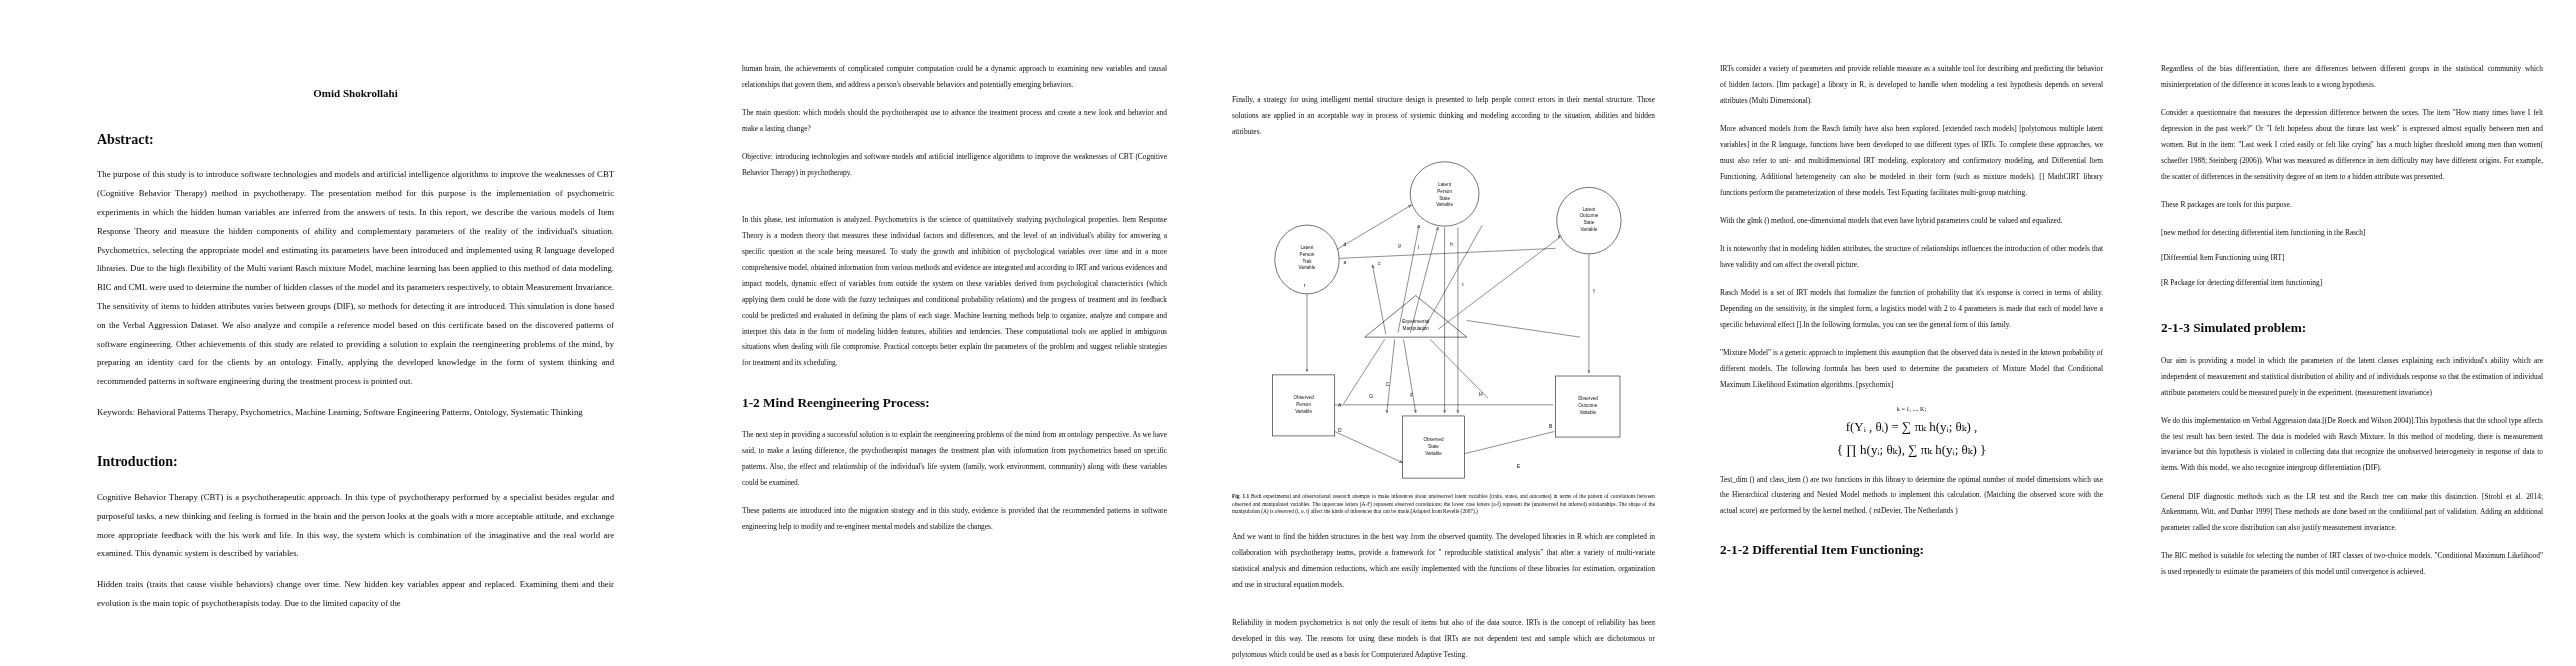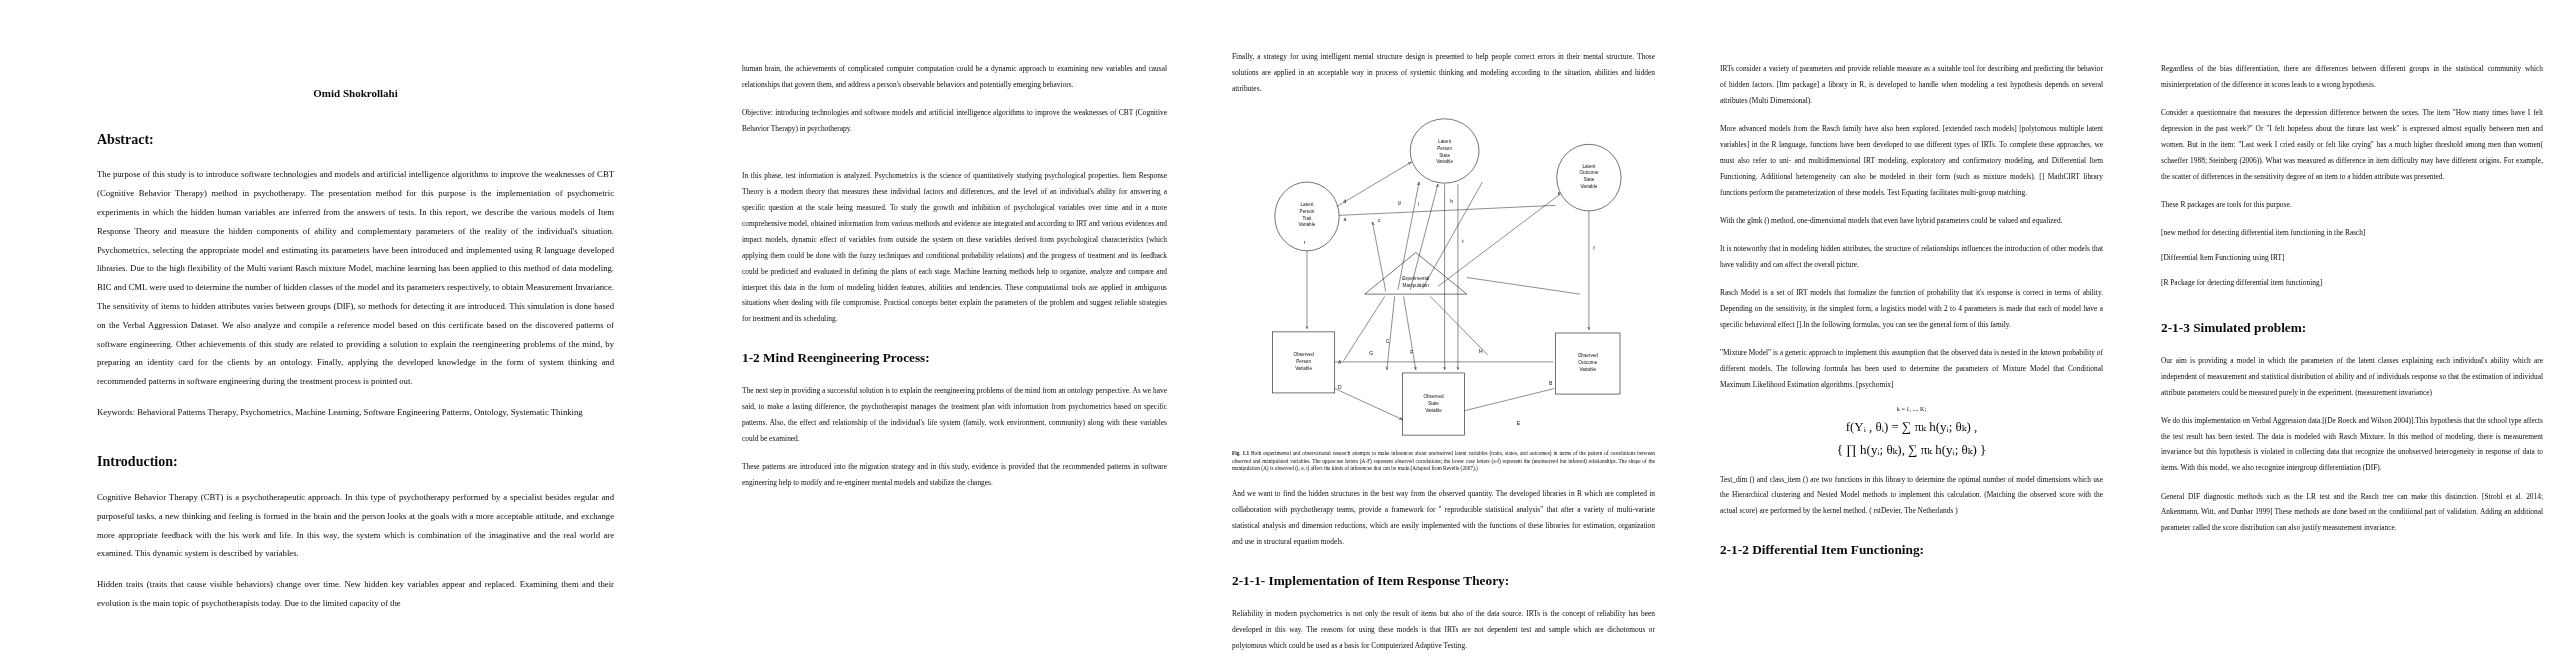--- a/index.html
+++ b/index.html
@@ -18,21 +18,21 @@
   }
   .col{
     position:relative;
     box-sizing:border-box;
     height:667px;
     overflow:hidden;
   }
   
   .c1{width:711px;padding:61px 97px 0 97px;}
   .c2{width:489px;padding:61px 33px 0 31px;}
-  .c3{width:489px;padding:49px 34px 0 32px;}
+  .c3{width:489px;padding:92px 34px 0 32px;}
   .c4{width:445px;padding:61px 31px 0 31px;}
   .c5{width:442px;padding:61px 33px 16px 27px;}
 
   h1.title{
     font-size:14.5px;
     font-weight:bold;
     text-align:center;
     line-height:2.15;
     margin:22px 0 0 0;
     letter-spacing:-0.1px;
@@ -110,20 +110,21 @@
     <p>The purpose of this study is to introduce software technologies and models and artificial intelligence algorithms to improve the weaknesses of CBT (Cognitive Behavior Therapy) method in psychotherapy. The presentation method for this purpose is the implementation of psychometric experiments in which the hidden human variables are inferred from the answers of tests. In this report, we describe the various models of Item Response Theory and measure the hidden components of ability and complementary parameters of the reality of the individual's situation. Psychometrics, selecting the appropriate model and estimating its parameters have been introduced and implemented using R language developed libraries. Due to the high flexibility of the Multi variant Rasch mixture Model, machine learning has been applied to this method of data modeling. BIC and CML were used to determine the number of hidden classes of the model and its parameters respectively, to obtain Measurement Invariance. The sensitivity of items to hidden attributes varies between groups (DIF), so methods for detecting it are introduced. This simulation is done based on the Verbal Aggression Dataset. We also analyze and compile a reference model based on this certificate based on the discovered patterns of software engineering. Other achievements of this study are related to providing a solution to explain the reengineering problems of the mind, by preparing an identity card for the clients by an ontology. Finally, applying the developed knowledge in the form of system thinking and recommended patterns in software engineering during the treatment process is pointed out.</p>
     <p>Keywords: Behavioral Patterns Therapy, Psychometrics, Machine Learning, Software Engineering Patterns, Ontology, Systematic Thinking</p>
     <div class="gap-md"></div>
     <h2 class="sec">Introduction:</h2>
     <p>Cognitive Behavior Therapy (CBT) is a psychotherapeutic approach. In this type of psychotherapy performed by a specialist besides regular and purposeful tasks, a new thinking and feeling is formed in the brain and the person looks at the goals with a more acceptable attitude, and exchange more appropriate feedback with the his work and life. In this way, the system which is combination of the imaginative and the real world are examined. This dynamic system is described by variables.</p>
     <p>Hidden traits (traits that cause visible behaviors) change over time. New hidden key variables appear and replaced. Examining them and their evolution is the main topic of psychotherapists today. Due to the limited capacity of the</p>
   </div>
 
   <div class="col c2">
     <p>human brain, the achievements of complicated computer computation could be a dynamic approach to examining new variables and causal relationships that govern them, and address a person's observable behaviors and potentially emerging behaviors.</p>
+    <p>The main question: which models should the psychotherapist use to advance the treatment process and create a new look and behavior and make a lasting change?</p>
     <p>Objective: introducing technologies and software models and artificial intelligence algorithms to improve the weaknesses of CBT (Cognitive Behavior Therapy) in psychotherapy.</p>
     <div class="gap-md"></div>
     <p>In this phase, test information is analyzed. Psychometrics is the science of quantitatively studying psychological properties. Item Response Theory is a modern theory that measures these individual factors and differences, and the level of an individual's ability for answering a specific question at the scale being measured. To study the growth and inhibition of psychological variables over time and in a more comprehensive model, obtained information from various methods and evidence are integrated and according to IRT and various evidences and impact models, dynamic effect of variables from outside the system on these variables derived from psychological characteristics (which applying them could be done with the fuzzy techniques and conditional probability relations) and the progress of treatment and its feedback could be predicted and evaluated in defining the plans of each stage. Machine learning methods help to organize, analyze and compare and interpret this data in the form of modeling hidden features, abilities and tendencies. These computational tools are applied in ambiguous situations when dealing with file compromise. Practical concepts better explain the parameters of the problem and suggest reliable strategies for treatment and its scheduling.</p>
     <div class="gap-sm"></div>
     <h2 class="sec">1-2 Mind Reengineering Process:</h2>
     <p>The next step in providing a successful solution is to explain the reengineering problems of the mind from an ontology perspective. As we have said, to make a lasting difference, the psychotherapist manages the treatment plan with information from psychometrics based on specific patterns. Also, the effect and relationship of the individual's life system (family, work environment, community) along with these variables could be examined.</p>
     <p>These patterns are introduced into the migration strategy and in this study, evidence is provided that the recommended patterns in software engineering help to modify and re-engineer mental models and stabilize the changes.</p>
   </div>
 
   <div class="col c3">
@@ -214,21 +215,20 @@
         <text class="edgelbl" x="482" y="566">E</text>
       </svg>
       <div class="figcap">
         <b>Fig. 1.1</b>
         <span>Both experimental and observational research attempts to make inferences about unobserved latent variables (traits, states, and outcomes) in terms of the pattern of correlations between observed and manipulated variables. The uppercase letters (A-F) represent observed correlations; the lower case letters (a-f) represent the (unobserved but inferred) relationships. The shape of the manipulation (A) is observed (i, e, t) affect the kinds of inferences that can be made.(Adapted from Revelle (2007).)</span>
       </div>
     </div>
 
     <p>And we want to find the hidden structures in the best way from the observed quantity. The developed libraries in R which are completed in collaboration with psychotherapy teams, provide a framework for " reproducible statistical analysis" that after a variety of multi-variate statistical analysis and dimension reductions, which are easily implemented with the functions of these libraries for estimation, organization and use in structural equation models.</p>
     <div class="gap-sm"></div>
-    <h2 class="sec">2-1-1- Implementation of Item Response Theory:</h2>
     <p>Reliability in modern psychometrics is not only the result of items but also of the data source. IRTs is the concept of reliability has been developed in this way. The reasons for using these models is that IRTs are not dependent test and sample which are dichotomous or polytomous which could be used as a basis for Computerized Adaptive Testing.</p>
   </div>
 
   <div class="col c4">
     <p>IRTs consider a variety of parameters and provide reliable measure as a suitable tool for describing and predicting the behavior of hidden factors. [Itm package] a library in R, is developed to handle when modeling a test hypothesis depends on several attributes (Multi Dimensional).</p>
     <p>More advanced models from the Rasch family have also been explored. [extended rasch models] [polytomous multiple latent variables] in the R language, functions have been developed to use different types of IRTs. To complete these approaches, we must also refer to uni- and multidimensional IRT modeling, exploratory and confirmatory modeling, and Differential Item Functioning. Additional heterogeneity can also be modeled in their form (such as mixture models). [] MathCIRT library functions perform the parameterization of these models. Test Equating facilitates multi-group matching.</p>
     <p>With the glmk () method, one-dimensional models that even have hybrid parameters could be valued and equalized.</p>
     <p>It is noteworthy that in modeling hidden attributes, the structure of relationships influences the introduction of other models that have validity and can affect the overall picture.</p>
     <p>Rasch Model is a set of IRT models that formalize the function of probability that it's response is correct in terms of ability. Depending on the sensitivity, in the simplest form, a logistics model with 2 to 4 parameters is made that each of model have a specific behavioral effect [].In the following formulas, you can see the general form of this family.</p>
     <p>"Mixture Model" is a generic approach to implement this assumption that the observed data is nested in the known probability of different models. The following formula has been used to determine the parameters of Mixture Model that Conditional Maximum Likelihood Estimation algorithms. [psychomix]</p>
@@ -247,16 +247,17 @@
     <p>Consider a questionnaire that measures the depression difference between the sexes. The item "How many times have I felt depression in the past week?" Or "I felt hopeless about the future last week" is expressed almost equally between men and women. But in the item: "Last week I cried easily or felt like crying" has a much higher threshold among men than women( schaeffer 1988; Steinberg (2006)). What was measured as difference in item difficulty may have different origins. For example, the scatter of differences in the sensitivity degree of an item to a hidden attribute was presented.</p>
     <p>These R packages are tools for this purpose.</p>
     <p class="bracketed">[new method for detecting differential item functioning in the Rasch]</p>
     <p class="bracketed">[Differential Item Functioning using IRT]</p>
     <p class="bracketed">[R Package for detecting differential item functioning]</p>
     <div class="gap-md"></div>
     <h2 class="sec">2-1-3 Simulated problem:</h2>
     <p>Our aim is providing a model in which the parameters of the latent classes explaining each individual's ability which are independent of measurement and statistical distribution of ability and of individuals response so that the estimation of individual attribute parameters could be measured purely in the experiment. (measurement invariance)</p>
     <p>We do this implementation on Verbal Aggression data.[(De Boeck and Wilson 2004)].This hypothesis that the school type affects the test result has been tested. The data is modeled with Rasch Mixture. In this method of modeling, there is measurement invariance but this hypothesis is violated in collecting data that recognize the unobserved heterogeneity in response of data to items. With this model, we also recognize intergroup differentiation (DIF).</p>
     <p>General DIF diagnostic methods such as the LR test and the Rasch tree can make this distinction. [Strobl et al. 2014; Ankenmann, Witt, and Dunbar 1999] These methods are done based on the conditional part of validation. Adding an additional parameter called the score distribution can also justify measurement invariance.</p>
+    <p>The BIC method is suitable for selecting the number of IRT classes of two-choice models. "Conditional Maximum Likelihood" is used repeatedly to estimate the parameters of this model until convergence is achieved.</p>
   </div>
 
 </div>
 
 
 </body></html>

